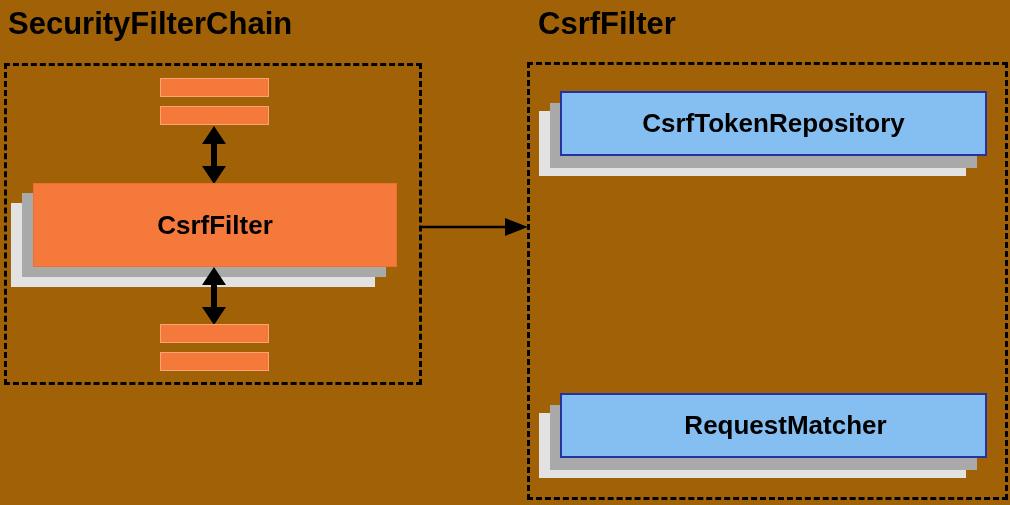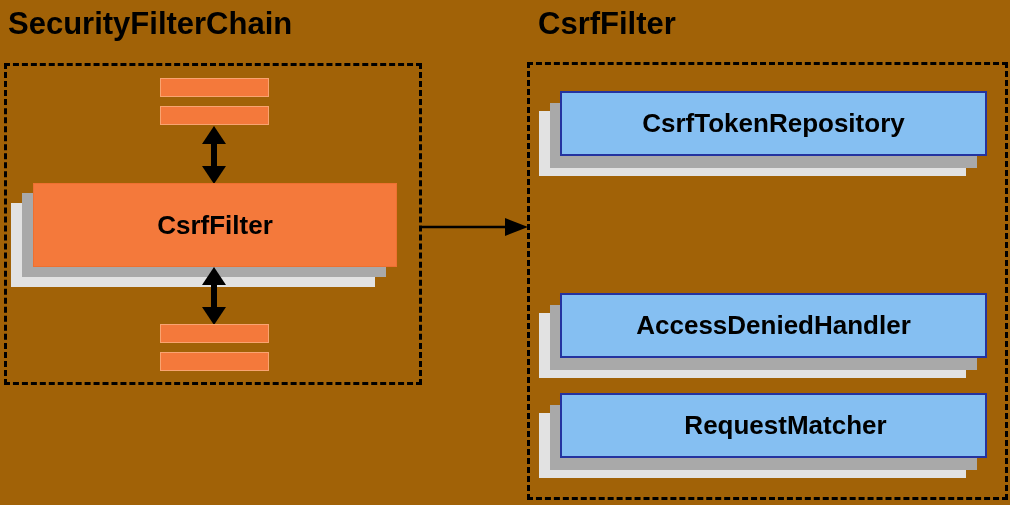--- a/index.html
+++ b/index.html
@@ -146,21 +146,18 @@
     <polygon points="107,11 84,2 84,20" fill="#000"></polygon>
   </svg>
 
   <div class="dashed-container container-right"></div>
 
   <div class="component-box c1">
     <span class="box-label">CsrfTokenRepository</span>
   </div>
 
 
-  <div class="component-box c3">
-    <span class="box-label">AccessDeniedHandler</span>
-  </div>
 
   <div class="component-box c4">
     <span class="box-label">RequestMatcher</span>
   </div>
 
 </div>
 
 </body></html>

